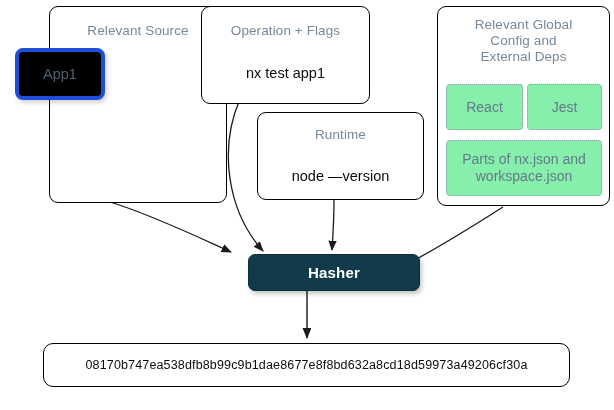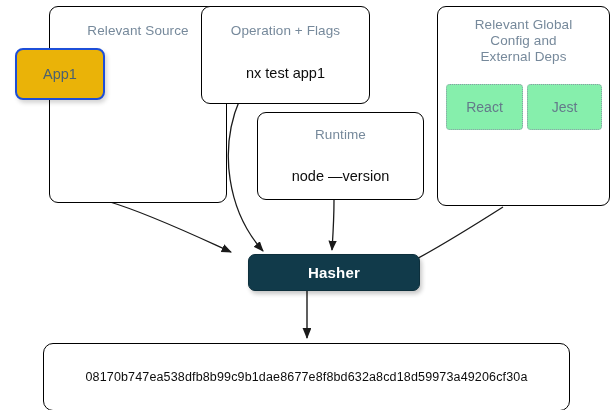--- a/index.html
+++ b/index.html
@@ -28,22 +28,22 @@
     right: 0;
     text-align: center;
     color: #76899b;
     font-size: 13.5px;
     line-height: 16px;
     letter-spacing: 0.1px;
   }
   .node-box {
     position: absolute;
     box-sizing: border-box;
-    background: #eab308;
-    border: 2px solid #1d4ed8;
+    background: #000000;
+    border: 4px solid #1d4ed8;
     border-radius: 8px;
     box-shadow: 2px 3px 4px rgba(0,0,0,0.17);
     display: flex;
     align-items: center;
     justify-content: center;
     color: #4c6170;
     font-size: 14.5px;
   }
   .plain-text {
     position: absolute;
@@ -156,22 +156,25 @@
     <div class="group-title" style="top:10px;">Relevant Global</div>
     <div class="group-title" style="top:26px;">Config and</div>
     <div class="group-title" style="top:42px;text-align:center;">External Deps</div>
   </div>
   <div class="dashed-box" style="left:446px; top:84px; width:77px; height:46px;">
     <span>React</span>
   </div>
   <div class="dashed-box" style="left:527px; top:84px; width:75px; height:46px;">
     <span>Jest</span>
   </div>
+  <div class="dashed-box" style="left:446px; top:140px; width:156px; height:56px;">
+    <span>Parts of nx.json and workspace.json</span>
+  </div>
 
   <div class="hasher-box" style="left:222px; top:254px; width:172px; height:37px;">
     <span>Hasher</span>
   </div>
 
-  <div class="hash-box" style="left:43px; top:343px; width:527px; height:68px;">
+  <div class="hash-box" style="left:43px; top:343px; width:527px; height:44px;">
     <span>08170b747ea538dfb8b99c9b1dae8677e8f8bd632a8cd18d59973a49206cf30a</span>
   </div>
 
 </div>
 
 </body></html>

